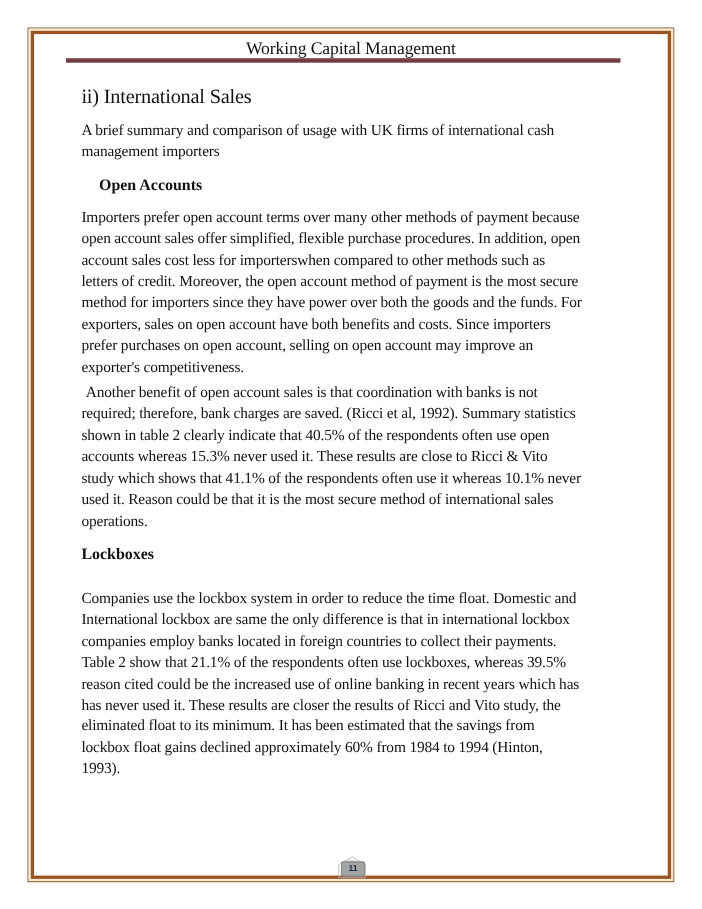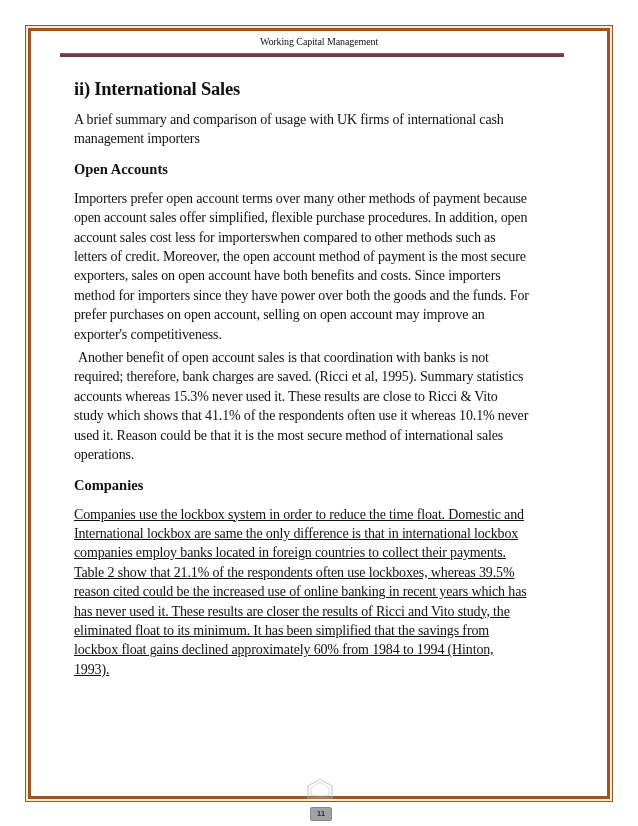--- a/index.html
+++ b/index.html
@@ -5,39 +5,39 @@
   html, body { margin: 0; padding: 0; background: #ffffff; }
   body { width: 638px; height: 826px; position: relative; overflow: hidden;
          font-family: "Liberation Serif", "DejaVu Serif", serif; color: #111; }
   .frame-outer { position: absolute; left: 25px; top: 25px; width: 588px; height: 777px;
                  border: 1px solid #8a5a2b; box-sizing: border-box; }
   .frame-inner { position: absolute; left: 28px; top: 28px; width: 582px; height: 771px;
                  border: 3px solid #9a5520; box-sizing: border-box; }
   .frame-gap { position: absolute; left: 26px; top: 26px; width: 586px; height: 775px;
                border: 2px solid #fbe9cf; box-sizing: border-box; }
   .header-title { position: absolute; left: 0; width: 638px; top: 36px; text-align: center;
-                  font-size: 10px; letter-spacing: -0.1px; }
+                  font-size: 16px; letter-spacing: -0.1px; }
   .header-rule { position: absolute; left: 60px; top: 53px; width: 404px; height: 4px;
                  background: #6e3b40; border-top: 1px solid #8f5a5f; box-sizing: border-box; }
   .content { position: absolute; left: 74px; top: 64px; width: 470px; }
-  h1 { font-size: 18.5px; font-weight: bold; margin: 14px 0 0 0; line-height: 22px; letter-spacing: -0.2px; }
+  h1 { font-size: 18.5px; font-weight: normal; margin: 14px 0 0 0; line-height: 22px; letter-spacing: -0.2px; }
   h2 { font-size: 14.5px; font-weight: bold; margin: 0; line-height: 18px; }
   p { font-size: 14px; line-height: 19.4px; margin: 0; letter-spacing: -0.15px; }
   .intro { margin-top: 10px; }
-  .h-open { margin-top: 11px; }
+  .h-open { margin-top: 11px; margin-left: 16px; }
   .p-open1 { margin-top: 11px; }
   .p-open2 { margin-top: 4px; text-indent: 4px; }
   .h-lock { margin-top: 11px; }
-  .p-lock { margin-top: 11px; text-decoration: underline; }
+  .p-lock { margin-top: 22px; }
   .line { display: block; white-space: nowrap; }
   .page-num-wrap { position: absolute; left: 304px; top: 778px; width: 32px; height: 22px; }
   .page-num-deco { position: absolute; left: 0; top: 0; width: 32px; height: 22px; }
   .page-num { position: absolute; left: 6px; top: 5px; width: 20px; height: 12px;
               border: 1px solid #888; background: #a3a3a3; font-family: "Liberation Sans", sans-serif;
-              font-size: 8px; font-weight: bold; color: #1f2f4f; text-align: center; line-height: 12px; border-radius: 2px; margin-top: 24px; }
+              font-size: 8px; font-weight: bold; color: #1f2f4f; text-align: center; line-height: 12px; border-radius: 2px; }
 </style>
 </head>
 <body>
 
 <div class="frame-outer"></div>
 <div class="frame-gap"></div>
 <div class="frame-inner"></div>
 
 <div class="header-title">Working Capital Management</div>
 <div class="header-rule" style="left:60px;width:504px;"></div>
@@ -50,45 +50,46 @@
     <span class="line">management importers</span>
   </p>
 
   <h2 class="h-open">Open Accounts</h2>
 
   <p class="p-open1">
     <span class="line">Importers prefer open account terms over many other methods of payment because</span>
     <span class="line">open account sales offer simplified, flexible purchase procedures. In addition, open</span>
     <span class="line">account sales cost less for importerswhen compared to other methods such as</span>
     <span class="line">letters of credit. Moreover, the open account method of payment is the most secure</span>
+    <span class="line">method for importers since they have power over both the goods and the funds. For</span>
     <span class="line">exporters, sales on open account have both benefits and costs. Since importers</span>
-    <span class="line">method for importers since they have power over both the goods and the funds. For</span>
     <span class="line">prefer purchases on open account, selling on open account may improve an</span>
     <span class="line">exporter's competitiveness.</span>
   </p>
 
   <p class="p-open2">
     <span class="line">Another benefit of open account sales is that coordination with banks is not</span>
-    <span class="line" style="text-indent:0">required; therefore, bank charges are saved. (Ricci et al, 1995). Summary statistics</span>
+    <span class="line" style="text-indent:0">required; therefore, bank charges are saved. (Ricci et al, 1992). Summary statistics</span>
+    <span class="line" style="text-indent:0">shown in table 2 clearly indicate that 40.5% of the respondents often use open</span>
     <span class="line" style="text-indent:0">accounts whereas 15.3% never used it. These results are close to Ricci &amp; Vito</span>
     <span class="line" style="text-indent:0">study which shows that 41.1% of the respondents often use it whereas 10.1% never</span>
     <span class="line" style="text-indent:0">used it. Reason could be that it is the most secure method of international sales</span>
     <span class="line" style="text-indent:0">operations.</span>
   </p>
 
-  <h2 class="h-lock">Companies</h2>
+  <h2 class="h-lock">Lockboxes</h2>
 
   <p class="p-lock">
     <span class="line">Companies use the lockbox system in order to reduce the time float. Domestic and</span>
     <span class="line">International lockbox are same the only difference is that in international lockbox</span>
     <span class="line">companies employ banks located in foreign countries to collect their payments.</span>
     <span class="line">Table 2 show that 21.1% of the respondents often use lockboxes, whereas 39.5%</span>
     <span class="line">reason cited could be the increased use of online banking in recent years which has</span>
     <span class="line">has never used it. These results are closer the results of Ricci and Vito study, the</span>
-    <span class="line">eliminated float to its minimum. It has been simplified that the savings from</span>
+    <span class="line">eliminated float to its minimum. It has been estimated that the savings from</span>
     <span class="line">lockbox float gains declined approximately 60% from 1984 to 1994 (Hinton,</span>
     <span class="line">1993).</span>
   </p>
 </div>
 
 <div class="page-num-wrap">
   <svg class="page-num-deco" viewBox="0 0 32 22" width="32" height="22">
     <polygon points="16,1 28,8 28,20 4,20 4,8" fill="none" stroke="#b8b8b8" stroke-width="0.8"></polygon>
     <polygon points="16,4 25,10 25,18 7,18 7,10" fill="none" stroke="#c8c8c8" stroke-width="0.6"></polygon>
     <ellipse cx="16" cy="11" rx="13" ry="7" fill="none" stroke="#cfcfcf" stroke-width="0.5"></ellipse>

